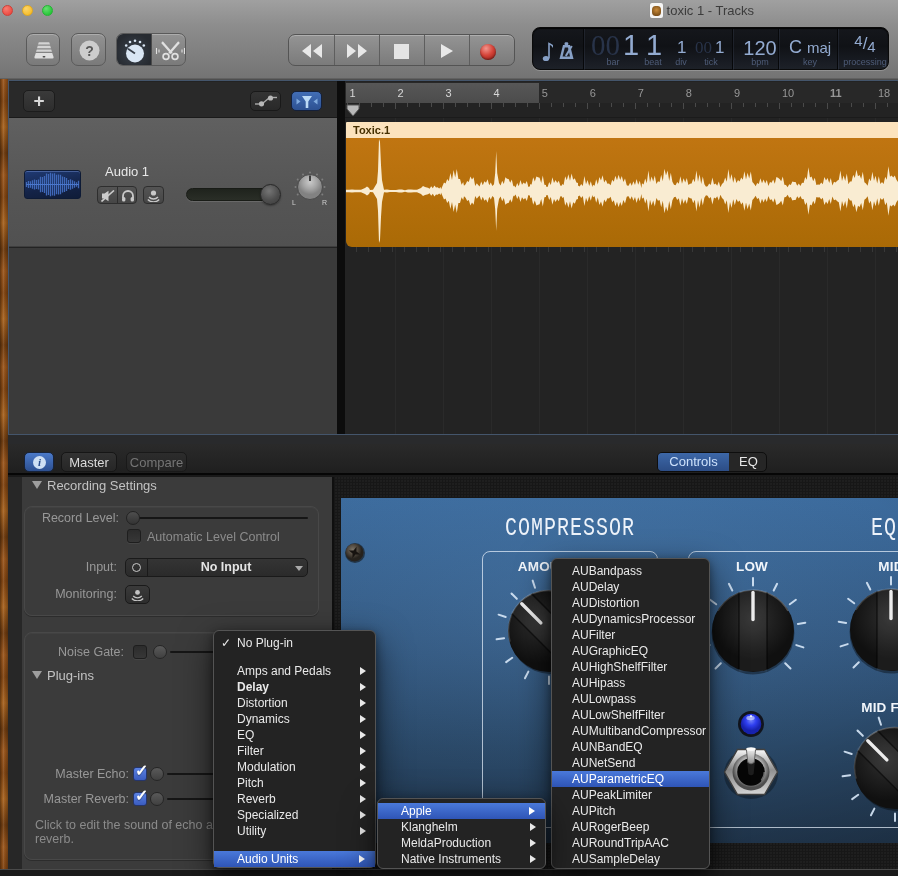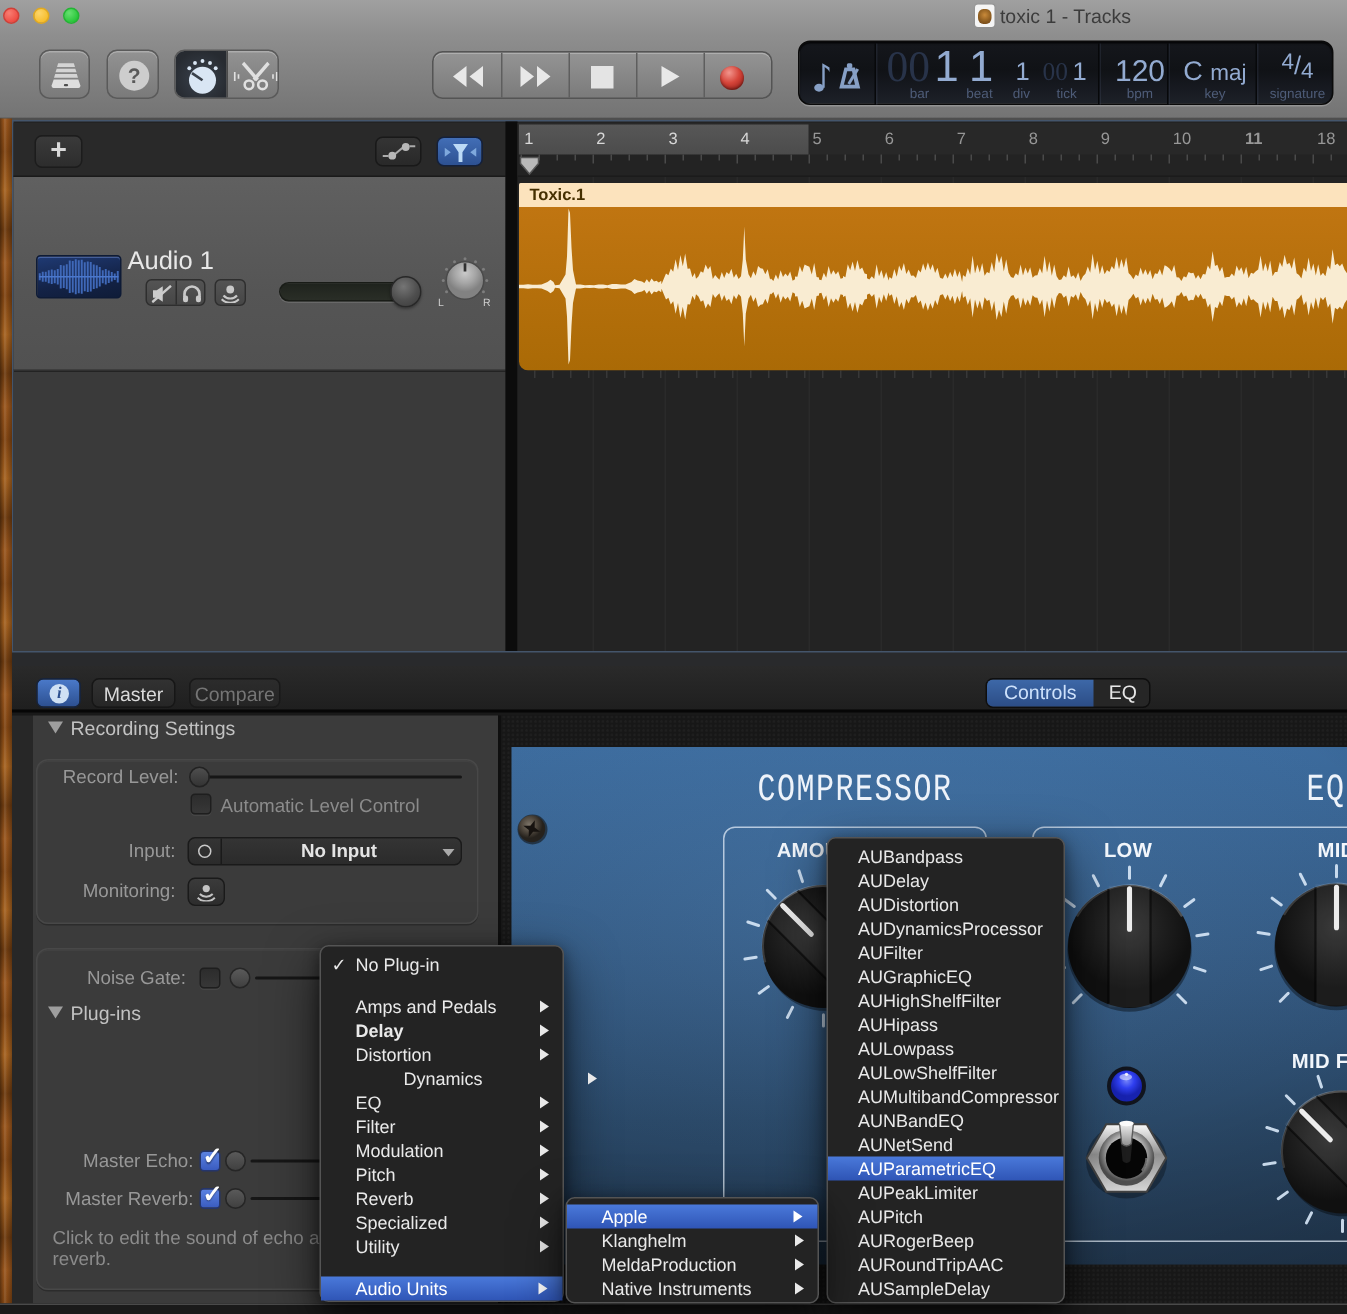--- a/index.html
+++ b/index.html
@@ -168,21 +168,21 @@
  <div class="abs lcdlab" style="left:128px;width:40px;">div</div>
  <div class="abs lcdlab" style="left:158px;width:40px;">tick</div>
  <div class="abs lcdsep" style="left:199px;"></div>
  <div class="abs" style="left:207px;top:9px;width:40px;font-size:20px;text-align:center;">120</div>
  <div class="abs lcdlab" style="left:207px;width:40px;">bpm</div>
  <div class="abs lcdsep" style="left:245px;"></div>
  <div class="abs" style="left:252px;top:9px;width:50px;font-size:18px;text-align:center;">C <span style="font-size:15px;">maj</span></div>
  <div class="abs lcdlab" style="left:252px;width:50px;">key</div>
  <div class="abs lcdsep" style="left:304px;"></div>
  <div class="abs" style="left:310px;top:6px;width:44px;font-size:15px;text-align:center;"><span style="position:relative;top:-3px;">4</span><span style="font-size:17px;">/</span><span style="position:relative;top:3px;">4</span></div>
- <div class="abs lcdlab" style="left:308px;width:48px;">signature</div>
+ <div class="abs lcdlab" style="left:308px;width:48px;">processing</div>
 </div>
 <div id="wood" class="abs"></div>
 
 <div id="tracks" class="abs">
  <div id="thdr" class="abs">
   <div class="abs" style="left:14px;top:8px;width:32px;height:22px;background:linear-gradient(#3a3a3a,#2d2d2d);border:1px solid #1c1c1c;border-radius:5px;color:#d8d8d8;font-size:19px;font-weight:bold;text-align:center;line-height:20px;">+</div>
   <div class="abs" style="left:241px;top:9px;width:31px;height:20px;background:linear-gradient(#343434,#292929);border:1px solid #191919;border-radius:5px;">
    <svg class="abs" style="left:4px;top:3px;" width="22" height="12" viewBox="0 0 22 12">
             <g stroke="#ababab" stroke-width="1.4" fill="none">
               <line x1="0" y1="9" x2="4" y2="9"></line>
@@ -231,21 +231,21 @@
               <line x1="43.5" y1="9.1" x2="43.5" y2="17.9"></line>
               <line x1="45.5" y1="8.3" x2="45.5" y2="18.7"></line>
               <line x1="47.5" y1="9.3" x2="47.5" y2="17.7"></line>
               <line x1="49.5" y1="10.3" x2="49.5" y2="16.7"></line>
               <line x1="51.5" y1="11.3" x2="51.5" y2="15.7"></line>
               <line x1="53.5" y1="9.7" x2="53.5" y2="17.3"></line>
             </g>
             <line x1="1" y1="13.5" x2="54" y2="13.5" stroke="#4a77cc" stroke-width="1"></line>
           </svg>
   </div>
-  <div class="abs" style="left:76px;top:46px;font-size:17px;color:#e8e8e8;">Audio 1</div>
+  <div class="abs" style="left:96px;top:46px;font-size:13px;color:#e8e8e8;">Audio 1</div>
   <div class="abs" style="left:88px;top:68px;width:40px;height:18px;background:linear-gradient(#545454,#464646);border:1px solid #2e2e2e;border-radius:4px;">
    <div class="abs" style="left:19px;top:0;width:1px;height:16px;background:#2e2e2e;"></div>
    <svg class="abs" style="left:3px;top:2.5px;" width="14" height="12" viewBox="0 0 14 12">
             <path d="M1 3.5 L3.5 3.5 L7.5 0.8 L7.5 11.2 L3.5 8.5 L1 8.5 Z" fill="#cccccc"></path>
             <line x1="0.5" y1="11.5" x2="13" y2="0.5" stroke="#cccccc" stroke-width="1.6"></line>
           </svg>
    <svg class="abs" style="left:23px;top:2px;" width="14" height="13" viewBox="0 0 14 13">
             <path d="M2 9 L2 7 A5 5 0 0 1 12 7 L12 9" stroke="#c9c9c9" stroke-width="1.8" fill="none"></path>
             <rect x="1" y="8" width="3.4" height="4.5" rx="1.5" fill="#c9c9c9"></rect>
             <rect x="9.6" y="8" width="3.4" height="4.5" rx="1.5" fill="#c9c9c9"></rect>
@@ -587,21 +587,21 @@
   </div>
  </div>
 </div>
 <div id="bottom" class="abs"></div>
 
 <div class="abs menu" style="left:213px;top:630px;width:163px;height:238px;">
  <div class="mi" style="top:4px;width:161px;"><span style="position:absolute;left:6px;">✓</span>No Plug-in</div>
  <div class="mi" style="top:32px;width:161px;">Amps and Pedals<span class="arr"></span></div>
  <div class="mi" style="top:48px;width:161px;font-weight:bold;">Delay<span class="arr"></span></div>
  <div class="mi" style="top:64px;width:161px;">Distortion<span class="arr"></span></div>
- <div class="mi" style="top:80px;width:161px;margin-left:32px;">Dynamics<span class="arr"></span></div>
+ <div class="mi" style="top:80px;width:161px;">Dynamics<span class="arr"></span></div>
  <div class="mi" style="top:96px;width:161px;">EQ<span class="arr"></span></div>
  <div class="mi" style="top:112px;width:161px;">Filter<span class="arr"></span></div>
  <div class="mi" style="top:128px;width:161px;">Modulation<span class="arr"></span></div>
  <div class="mi" style="top:144px;width:161px;">Pitch<span class="arr"></span></div>
  <div class="mi" style="top:160px;width:161px;">Reverb<span class="arr"></span></div>
  <div class="mi" style="top:176px;width:161px;">Specialized<span class="arr"></span></div>
  <div class="mi" style="top:192px;width:161px;">Utility<span class="arr"></span></div>
  <div class="mi hl" style="top:220px;left:0;width:161px;padding-left:23px;">Audio Units<span class="arr"></span></div>
 </div>
 <div class="abs menu" style="left:551px;top:558px;width:159px;height:311px;font-size:12px;">

